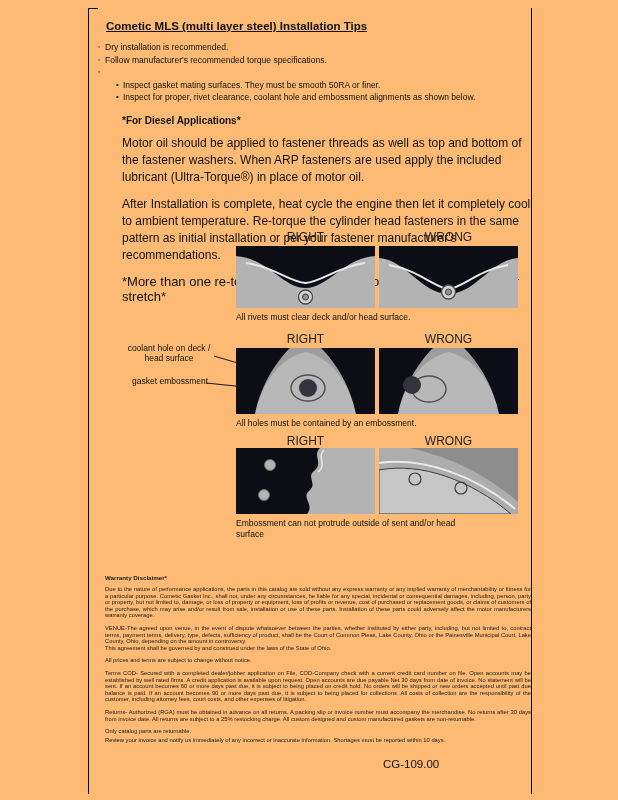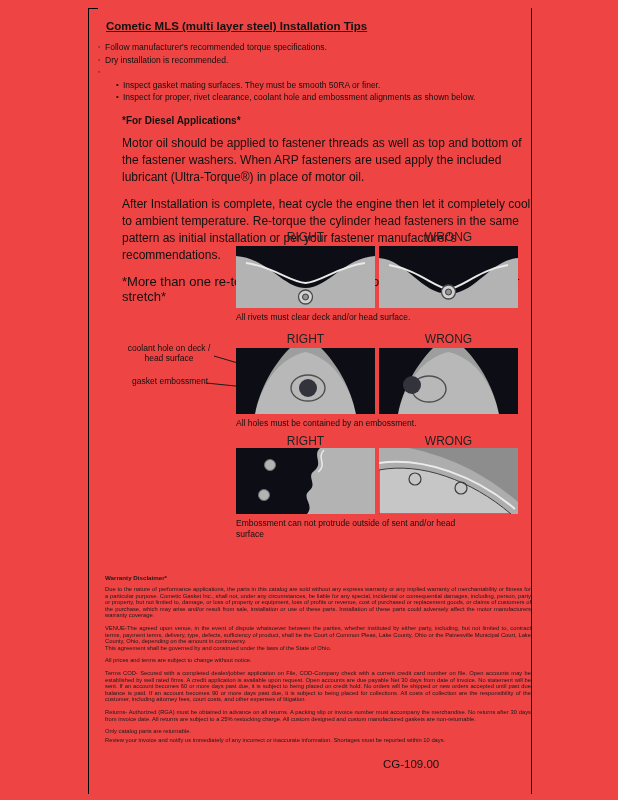--- a/index.html
+++ b/index.html
@@ -1,17 +1,17 @@
 <!DOCTYPE html>
 <html><head>
 <meta charset="utf-8">
 <style>
   html,body{margin:0;padding:0;background:#e9e9e9;}
   .page{
-    position:relative;width:618px;height:800px;background:#ef4444;
+    position:relative;width:618px;height:800px;background:#fdba74;
     font-family:"Liberation Sans", sans-serif;color:#111;overflow:hidden;
     margin:0 auto;
   }
   .vline{position:absolute;width:1px;background:#000;}
   #border-left{left:88px;top:8px;height:786px;}
   #border-right{left:531px;top:8px;height:786px;}
   #corner-tick{position:absolute;left:88px;top:8px;width:10px;height:1px;background:#000;}
 
   
   #tips-block{position:absolute;left:98px;top:20px;width:424px;}
@@ -63,25 +63,25 @@
 
   <div class="vline" id="border-left"></div>
   <div class="vline" id="border-right"></div>
   <div id="corner-tick"></div>
 
   <div id="tips-block">
     <h1 class="doc-title">Cometic MLS (multi layer steel) Installation Tips</h1>
 
     <div class="bullet-row">
       <span class="bullet-glyph">◦</span>
-      <span>Follow manufacturer's recommended torque specifications.</span>
+      <span>Dry installation is recommended.</span>
     </div>
     <div class="bullet-row">
       <span class="bullet-glyph">◦</span>
-      <span>Dry installation is recommended.</span>
+      <span>Follow manufacturer's recommended torque specifications.</span>
     </div>
     <div class="bullet-row">
       <span class="bullet-glyph">◦</span>
     </div>
     <div class="bullet-row sub-row">
       <span class="bullet-glyph">•</span>
       <span>Inspect gasket mating surfaces.  They must be smooth 50RA or finer.</span>
     </div>
     <div class="bullet-row sub-row">
       <span class="bullet-glyph">•</span>

